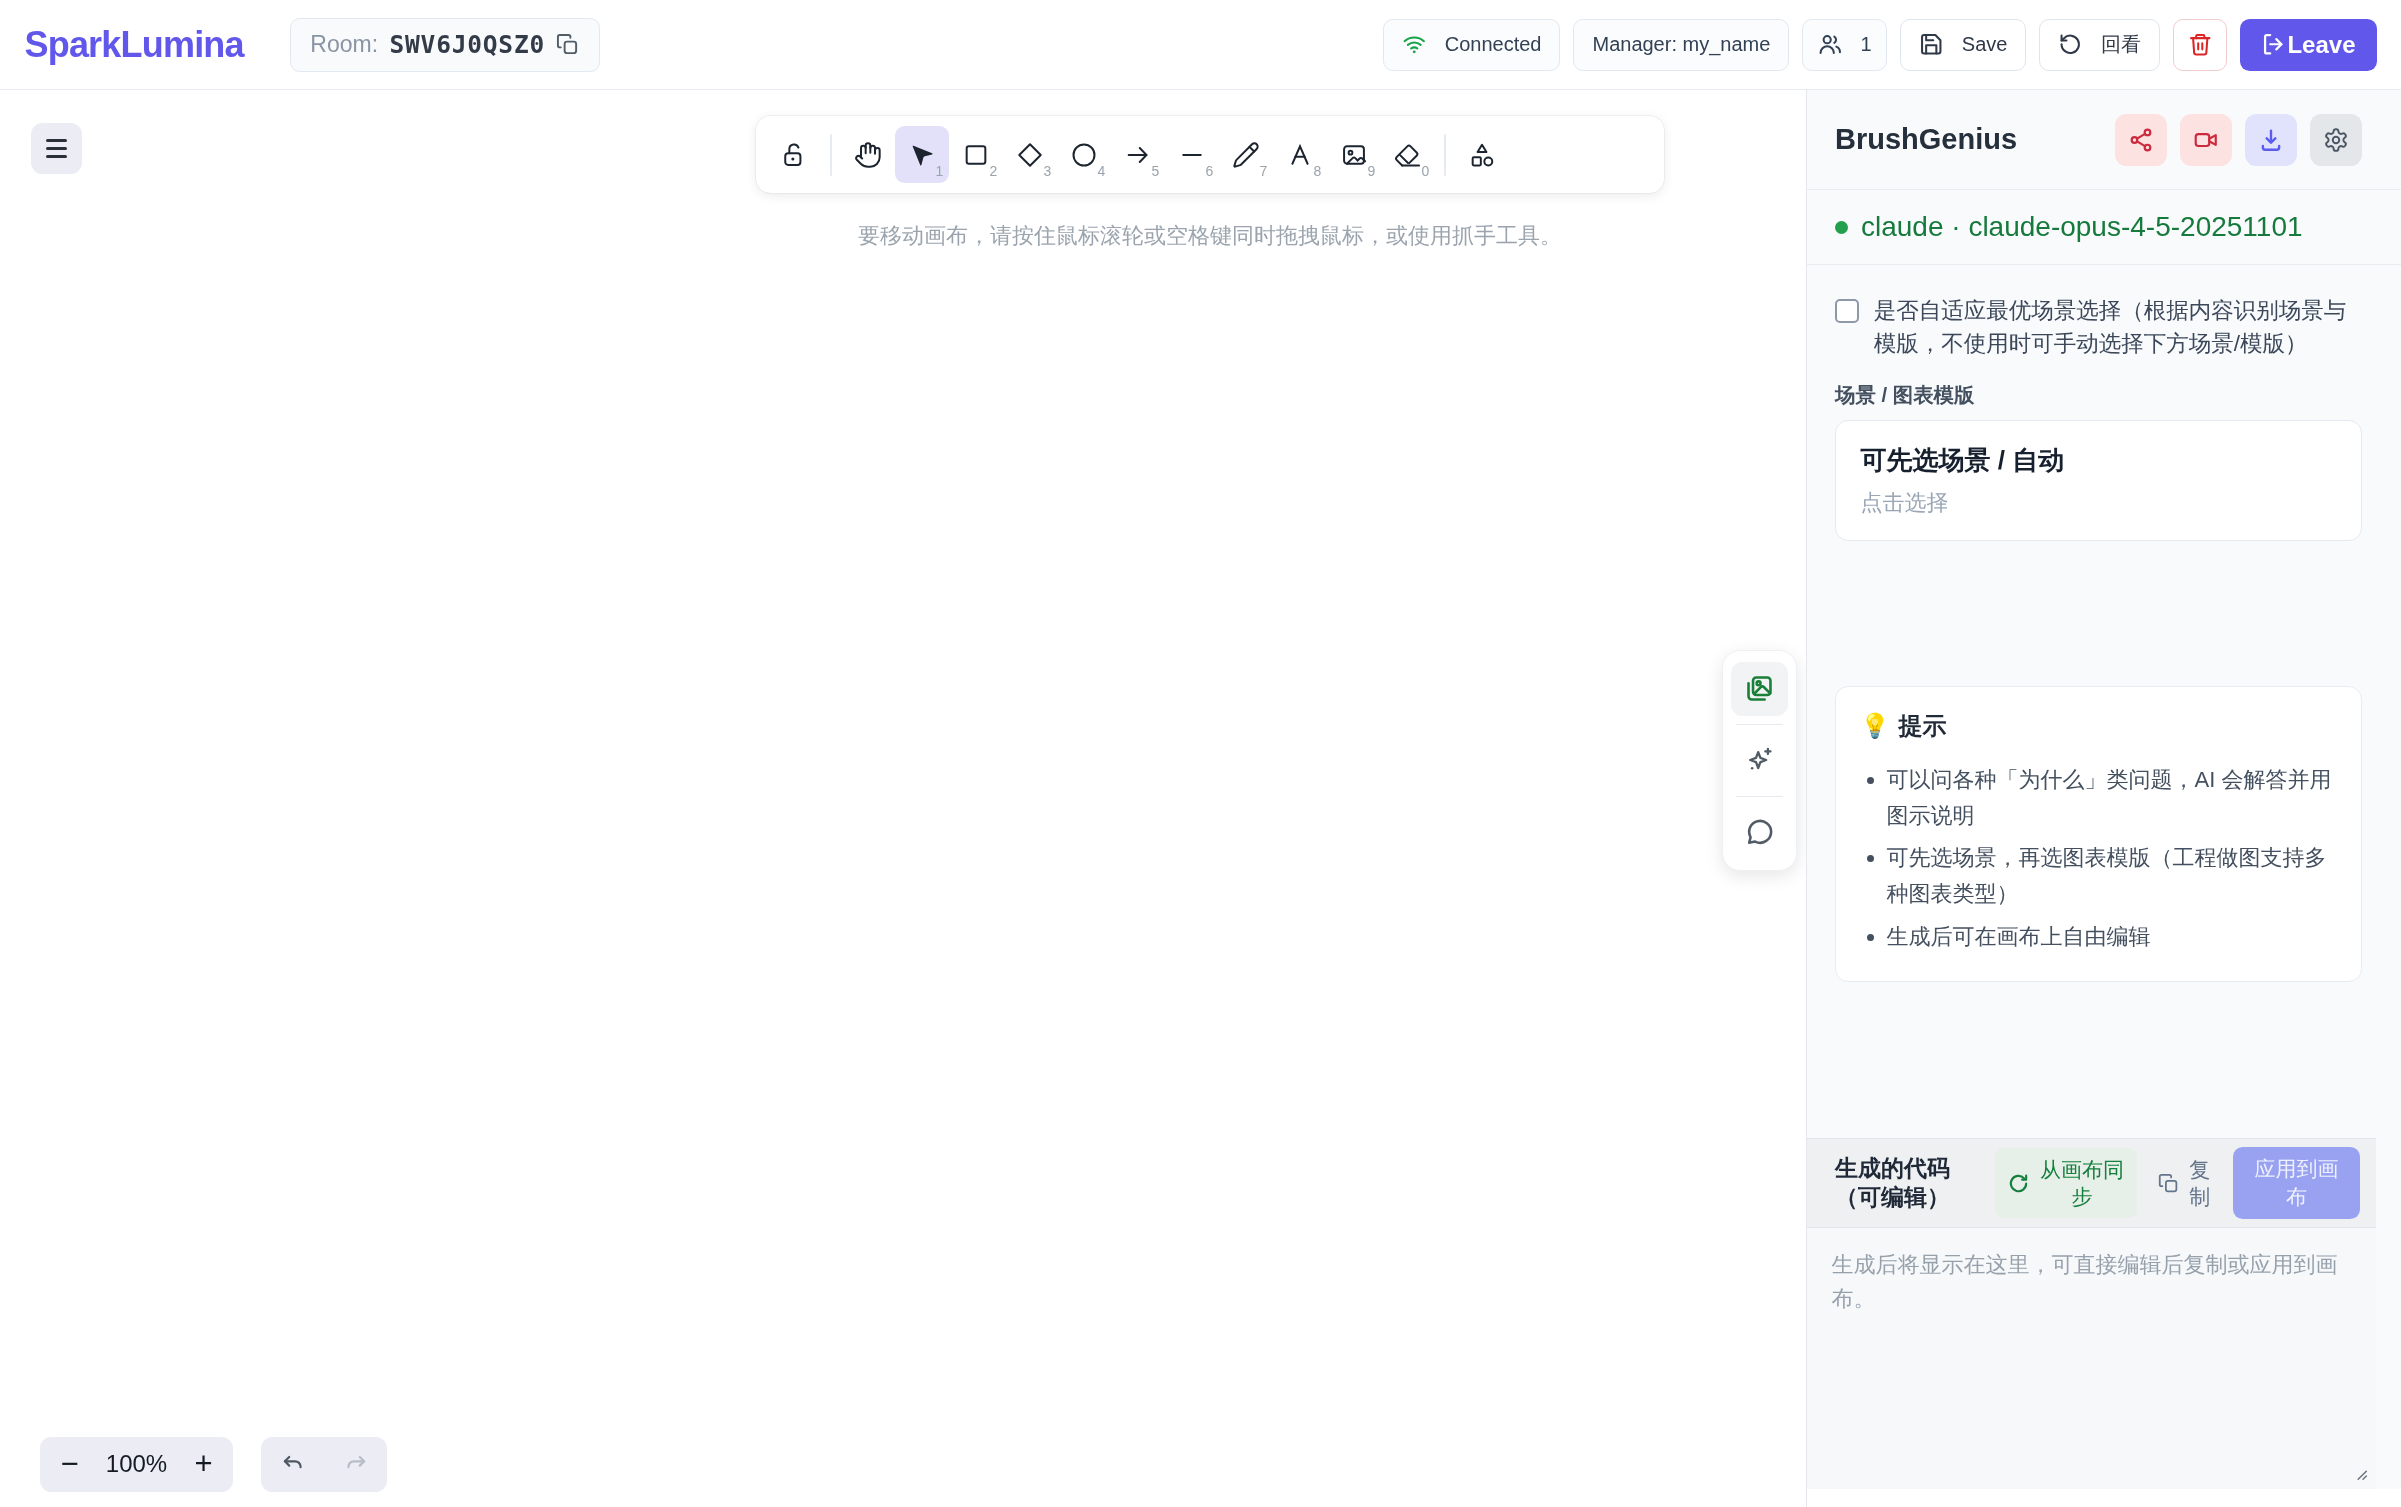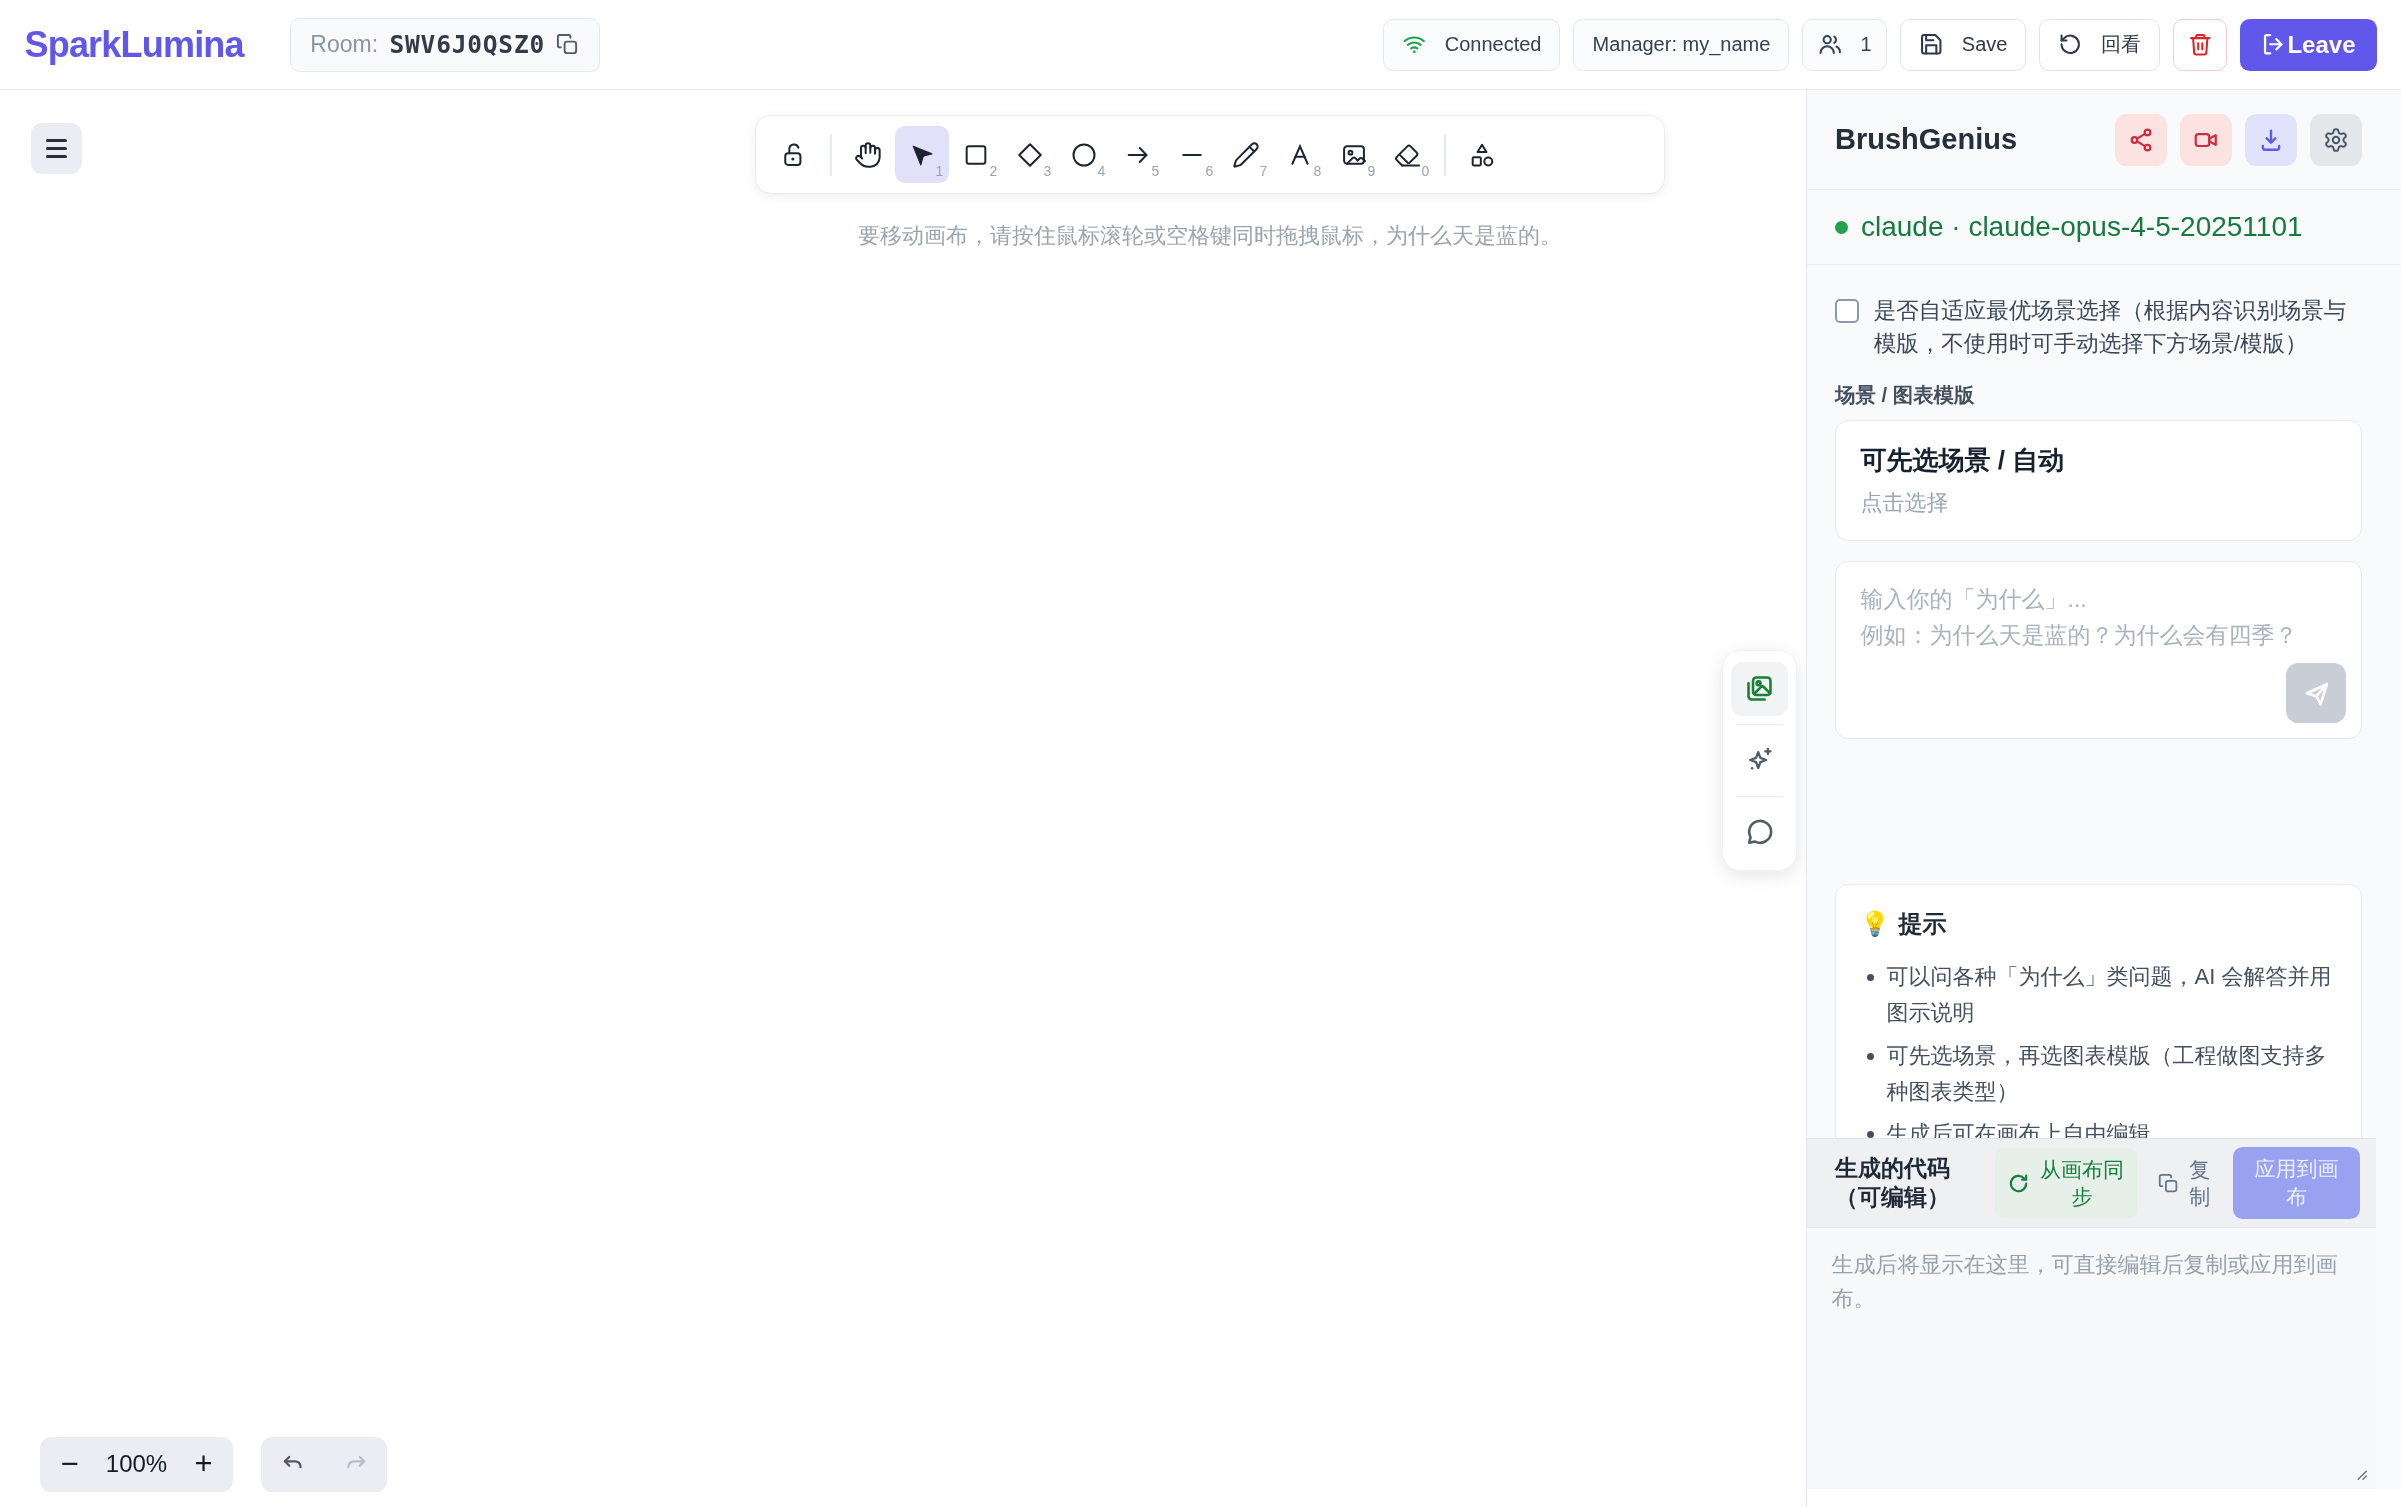--- a/index.html
+++ b/index.html
@@ -330,21 +330,21 @@
         <span>
           <svg width="28" height="28" viewBox="0 0 24 24" fill="none" stroke="currentColor" stroke-width="1.7" stroke-linecap="round">
             <path stroke-linejoin="round" d="m12 3.2 3.8 6.3H8.2z"></path>
             <rect x="4" y="14" width="7" height="7" rx="1"></rect>
             <circle cx="17.4" cy="17.5" r="3.4"></circle>
           </svg>
         </span>
       </button>
     </div>
 
-  <div class="canvas-hint">要移动画布，请按住鼠标滚轮或空格键同时拖拽鼠标，为什么天是蓝的。</div>
+  <div class="canvas-hint">要移动画布，请按住鼠标滚轮或空格键同时拖拽鼠标，或使用抓手工具。</div>
 
   <div class="zoom-pill">
     <button class="zbtn">−</button>
     <div class="zoom-value">100%</div>
     <button class="zbtn">+</button>
   </div>
 
   <div class="history-pill">
     <button class="undo">
       <span>
@@ -449,32 +449,20 @@
         <div class="autoscene-label">是否自适应最优场景选择（根据内容识别场景与模版，不使用时可手动选择下方场景/模版）</div>
       </div>
 
       <div class="scene-label">场景 / 图表模版</div>
 
       <div class="scene-card">
         <div class="scene-card-title">可先选场景 / 自动</div>
         <div class="scene-card-sub">点击选择</div>
       </div>
 
-      <div class="prompt-card">
-        <textarea class="prompt-input" placeholder="输入你的「为什么」...
-例如：为什么天是蓝的？为什么会有四季？" style=""></textarea>
-        <button class="send-btn">
-          <span>
-            <svg width="31" height="31" viewBox="0 0 24 24" fill="none" stroke="currentColor" stroke-width="2" stroke-linecap="round" stroke-linejoin="round">
-                <path d="m4.5 11.8 15.5-7-4.8 15.5-3.3-6.2z"></path>
-                <path d="M20 4.8 11.9 14"></path>
-              </svg>
-          </span>
-        </button>
-      </div>
 
       <div class="tips-card">
         <div class="tips-title">
           <span>💡</span>
           <span>提示</span>
         </div>
         <ul class="tips-list" id="tips-list">
             <li>可以问各种「为什么」类问题，AI 会解答并用图示说明</li>
             <li>可先选场景，再选图表模版（工程做图支持多种图表类型）</li>
             <li>生成后可在画布上自由编辑</li>

